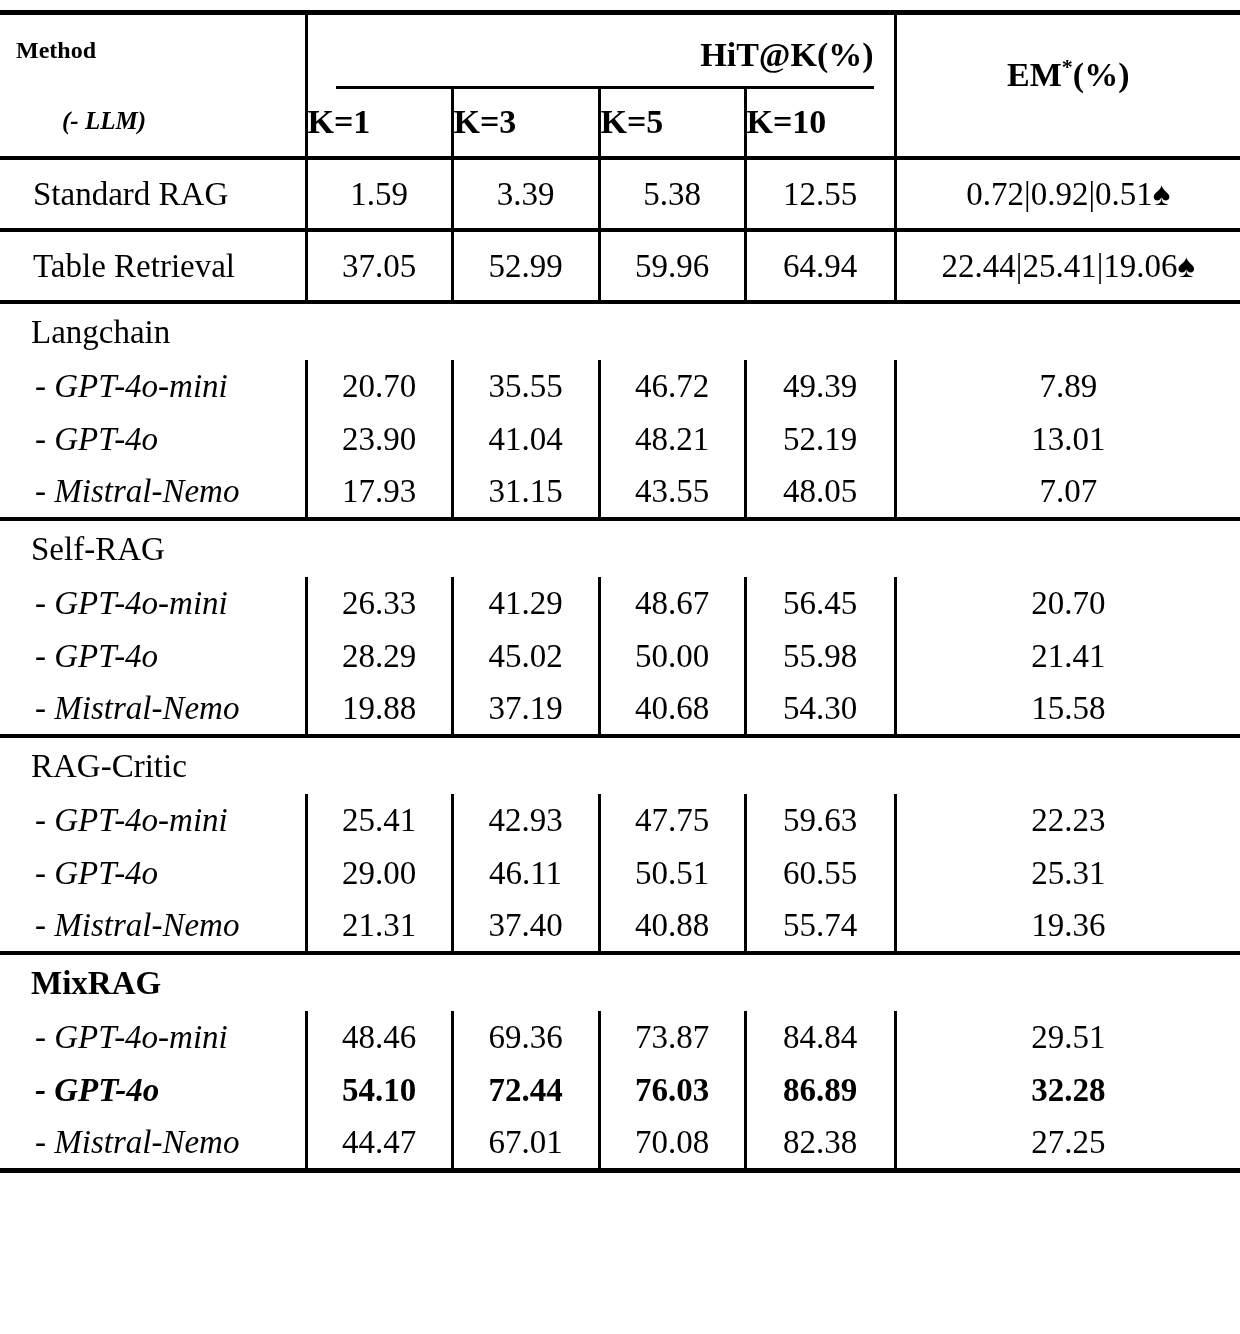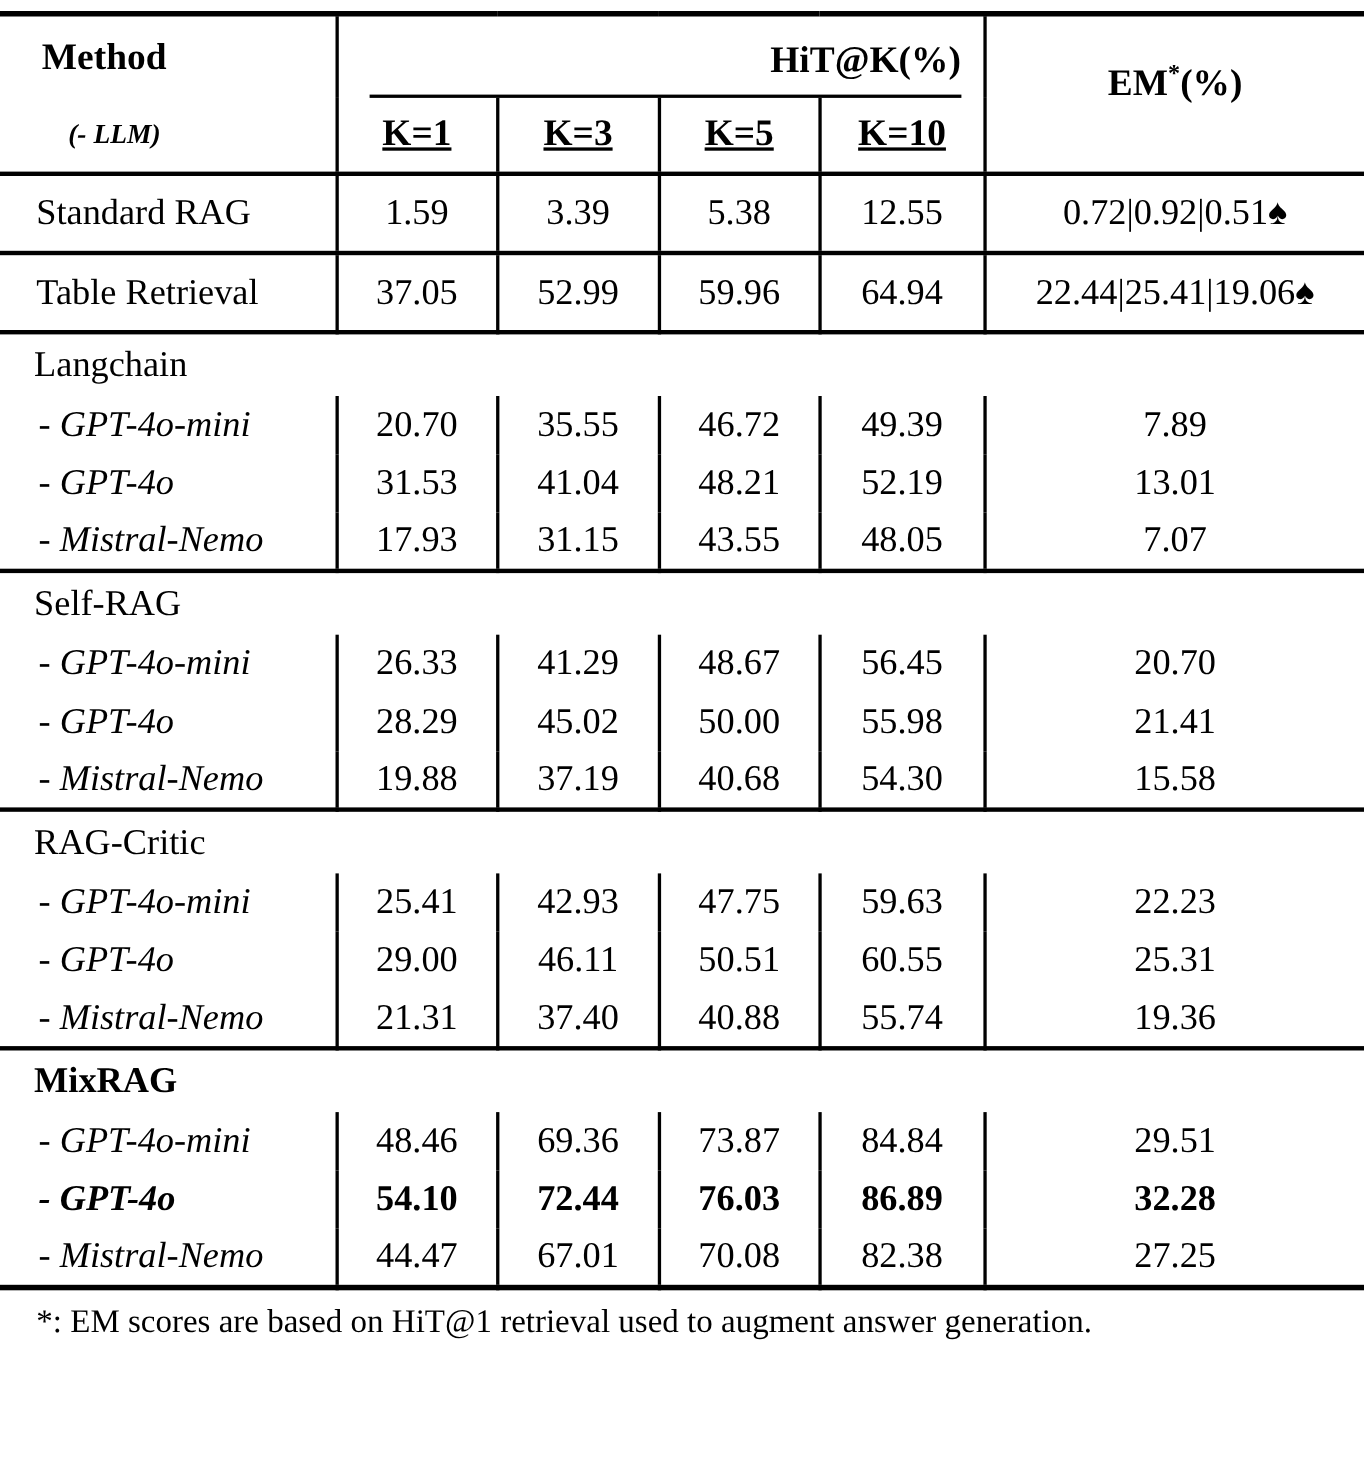--- a/index.html
+++ b/index.html
@@ -17,35 +17,35 @@
 
   thead { border-bottom: 4px solid #000; }
   tbody.grp { border-bottom: 4px solid #000; }
   tbody.grp-last { border-bottom: 5px solid #000; }
 
   tr.hrow1 { height: 74px; }
   tr.hrow2 { height: 67px; }
 
   .method-hdr { border-right: 3px solid #000; vertical-align: middle; }
   .method-wrap { height: 141px; display: flex; flex-direction: column; justify-content: space-around; }
-  .method-line1 { font-weight: bold; font-size: 34px; padding-left: 38px; }
+  .method-line1 { font-weight: bold; font-size: 24px; padding-left: 16px; }
   .method-line2 { font-weight: bold; font-style: italic; font-size: 25px; padding-left: 62px; }
 
   .hit-hdr { vertical-align: bottom; }
   .cmid {
     margin: 0 20px 0 28px; padding: 12px 0 12px 0;
     border-bottom: 3px solid #000; text-align: right;
     font-weight: bold; font-size: 34px;
   }
   .em-hdr {
     border-left: 3px solid #000; text-align: center;
     font-weight: bold; font-size: 34px; padding-bottom: 22px;
   }
   .em-hdr sup { font-size: 22px; }
-  .k-hdr { text-align: center; font-weight: bold; font-size: 34px; text-decoration: underline; }
+  .k-hdr { font-weight: bold; font-size: 34px; }
   .k-hdr + .k-hdr { border-left: 3px solid #000; }
 
   tr.single-row { height: 72px; }
   tr.title-row { height: 58px; }
   tr.sub-row { height: 53px; }
 
   .lbl { padding-left: 33px; }
   .sub-lbl { padding-left: 35px; font-style: italic; }
   .sec-title { padding-left: 31px; }
   .bold-title { font-weight: bold; }
@@ -119,21 +119,21 @@
       <tr class="sub-row">
         <td class="sub-lbl">- GPT-4o-mini</td>
         <td class="num vb">20.70</td>
         <td class="num vb">35.55</td>
         <td class="num vb">46.72</td>
         <td class="num vb">49.39</td>
         <td class="num vb">7.89</td>
       </tr>
       <tr class="sub-row">
         <td class="sub-lbl">- GPT-4o</td>
-        <td class="num vb">31.53</td>
+        <td class="num vb">23.90</td>
         <td class="num vb">41.04</td>
         <td class="num vb">48.21</td>
         <td class="num vb">52.19</td>
         <td class="num vb">13.01</td>
       </tr>
       <tr class="sub-row">
         <td class="sub-lbl">- Mistral-Nemo</td>
         <td class="num vb">17.93</td>
         <td class="num vb">31.15</td>
         <td class="num vb">43.55</td>
@@ -227,15 +227,14 @@
         <td class="num vb">44.47</td>
         <td class="num vb">67.01</td>
         <td class="num vb">70.08</td>
         <td class="num vb">82.38</td>
         <td class="num vb">27.25</td>
       </tr>
     </tbody>
   </table>
 
   <div class="footnotes">
-    <div class="fn">*: EM scores are based on HiT@1 retrieval used to augment answer generation.</div>
   </div>
 </div>
 
 </body></html>

